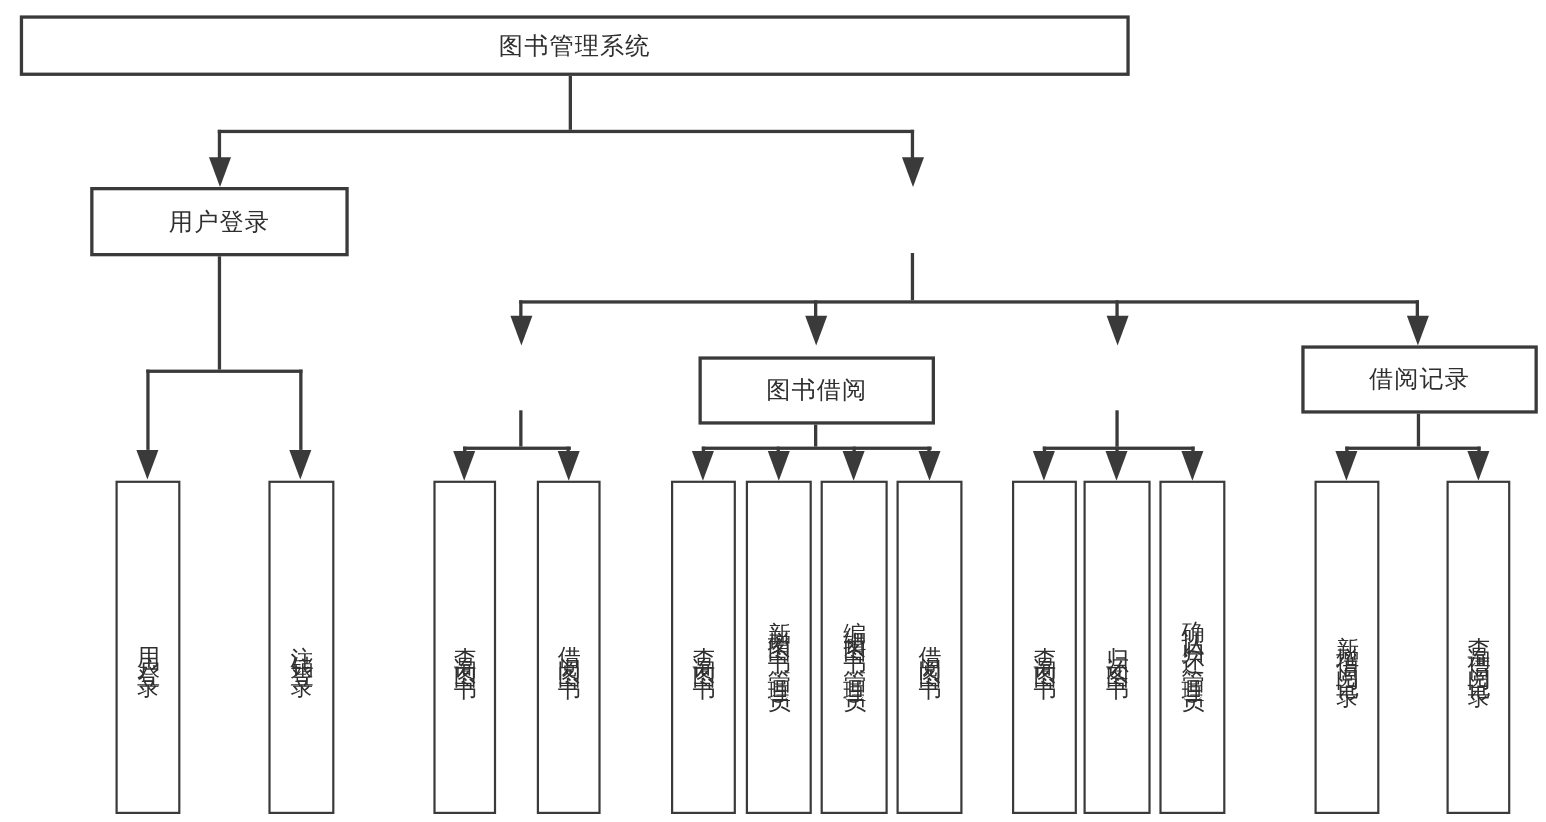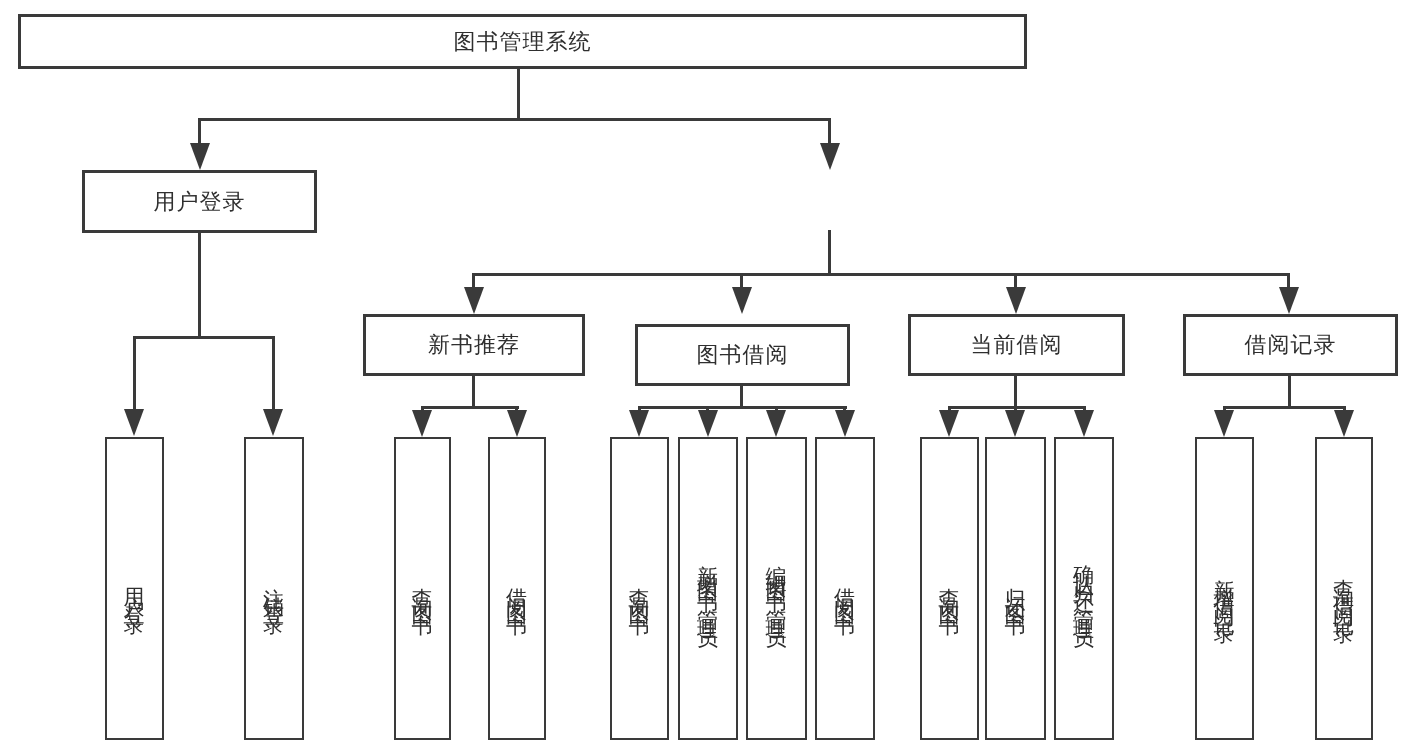--- a/index.html
+++ b/index.html
@@ -85,23 +85,21 @@
   <div class="hl" style="left:472px; top:273px; width:818px;"></div>
   <div class="vl" style="left:472px; top:273px; height:18px;"></div>
   <div class="ah" style="left:464px; top:287px;"></div>
   <div class="vl" style="left:740px; top:273px; height:18px;"></div>
   <div class="ah" style="left:732px; top:287px;"></div>
   <div class="vl" style="left:1014px; top:273px; height:18px;"></div>
   <div class="ah" style="left:1006px; top:287px;"></div>
   <div class="vl" style="left:1287px; top:273px; height:18px;"></div>
   <div class="ah" style="left:1279px; top:287px;"></div>
 
-  <div class="box" style="left:363px; top:314px; width:222px; height:62px;">新书推荐</div>
   <div class="box" style="left:635px; top:324px; width:215px; height:62px;font-family:Liberation Serif, serif;">图书借阅</div>
-  <div class="box" style="left:908px; top:314px; width:217px; height:62px;">当前借阅</div>
   <div class="box" style="left:1183px; top:314px; width:215px; height:62px;">借阅记录</div>
 
   <div class="vl" style="left:472px; top:373px; height:33px;"></div>
   <div class="hl" style="left:421px; top:406px; width:98px;"></div>
   <div class="vl" style="left:421px; top:406px; height:8px;"></div>
   <div class="ah" style="left:412px; top:410px;"></div>
   <div class="vl" style="left:515px; top:406px; height:8px;"></div>
   <div class="ah" style="left:507px; top:410px;"></div>
 
   <div class="vl" style="left:740px; top:373px; height:33px;"></div>

